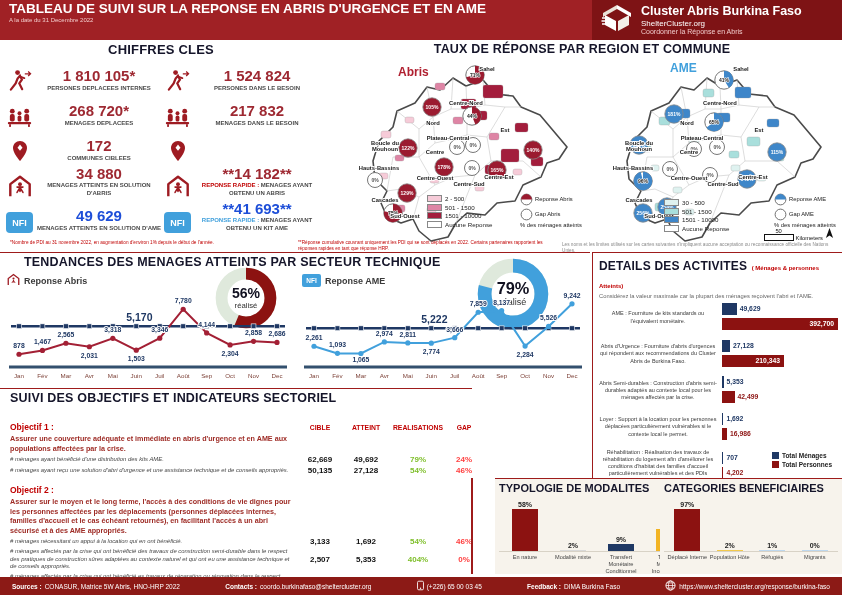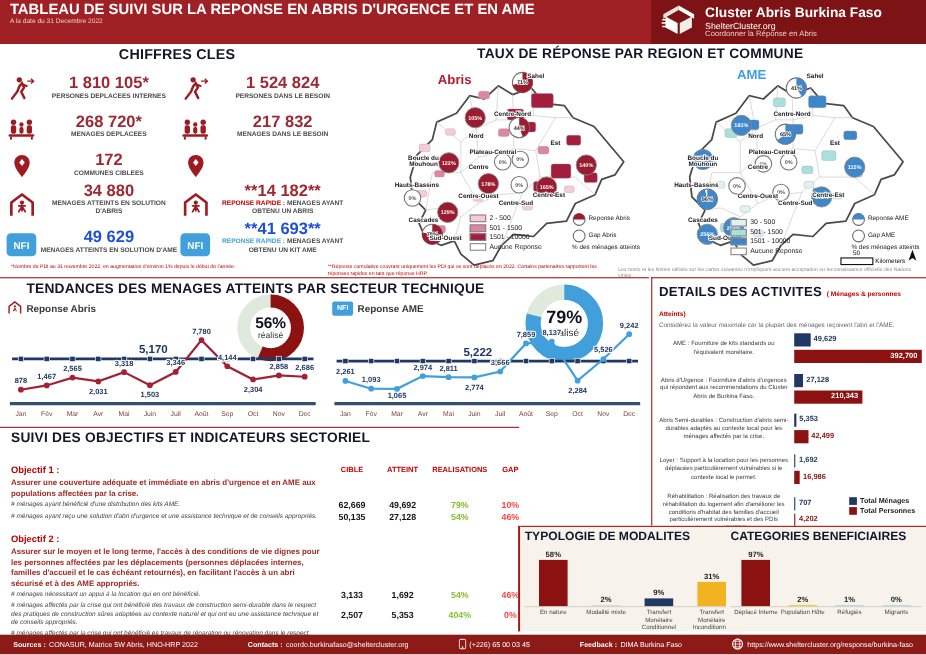--- a/index.html
+++ b/index.html
@@ -96,21 +96,21 @@
 .obj-title{color:#C00000;font-weight:bold;font-size:8.5px}
 .obj-desc{color:#9E2B25;font-weight:bold;font-size:7.2px;line-height:1.32;grid-column:1 / 2;padding-right:4px}
 .ind{font-size:5.9px;font-style:italic;color:#444;line-height:1.3;padding-right:6px}
 .num{font-size:8px;font-weight:bold;color:#111;text-align:center}
 .real{color:#7FBF2B}
 .gapv{color:#FF4040}
 .spacer8{height:6px;grid-column:1 / 6}
 
 
 .vpanel{position:absolute;top:478px;height:96px;background:#F7F3EC;border-top:1.5px solid #9E1B1B;padding:3px 4px 0}
-#typologie{left:473px;width:204px}
+#typologie{left:495px;width:204px}
 #categories{left:660px;width:182px}
 .vpanel h2{font-size:11px;color:#15152a}
 .vchart{display:flex;align-items:flex-end;height:56px;border-bottom:1px solid #d8d2c6;padding:0 2px;margin-top:2px}
 .vslot{flex:1;display:flex;flex-direction:column;align-items:center;justify-content:flex-end}
 .vlab{font-size:7px;font-weight:bold;color:#222;margin-bottom:1px}
 .vbar{width:26px}
 .vcats{display:flex;padding:0 2px}
 .vcat{flex:1;text-align:center;font-size:5.6px;color:#444;line-height:1.25;margin-top:2px}
 #vline2{position:absolute;left:471px;top:478px;width:1.5px;height:96px;background:#9E1B1B}
 
@@ -820,21 +820,21 @@
     <div class="obj-desc">Assurer une couverture adéquate et immédiate en abris d'urgence et en AME aux populations affectées par la crise.</div>
     <div></div>
       <div></div>
       <div></div>
       <div></div>
 
     <div class="ind"># ménages ayant bénéficié d'une distribution des kits AME.</div>
     <div class="num">62,669</div>
     <div class="num">49,692</div>
     <div class="num real">79%</div>
-    <div class="num gapv">10%</div>
+    <div class="num gapv">24%</div>
 
     <div class="ind"># ménages ayant reçu une solution d'abri d'urgence et une assistance technique et de conseils appropriés.</div>
     <div class="num">50,135</div>
     <div class="num">27,128</div>
     <div class="num real">54%</div>
     <div class="num gapv">46%</div>
 
     <div class="spacer8"></div>
 
     <div class="obj-title">Objectif 2 :</div>

